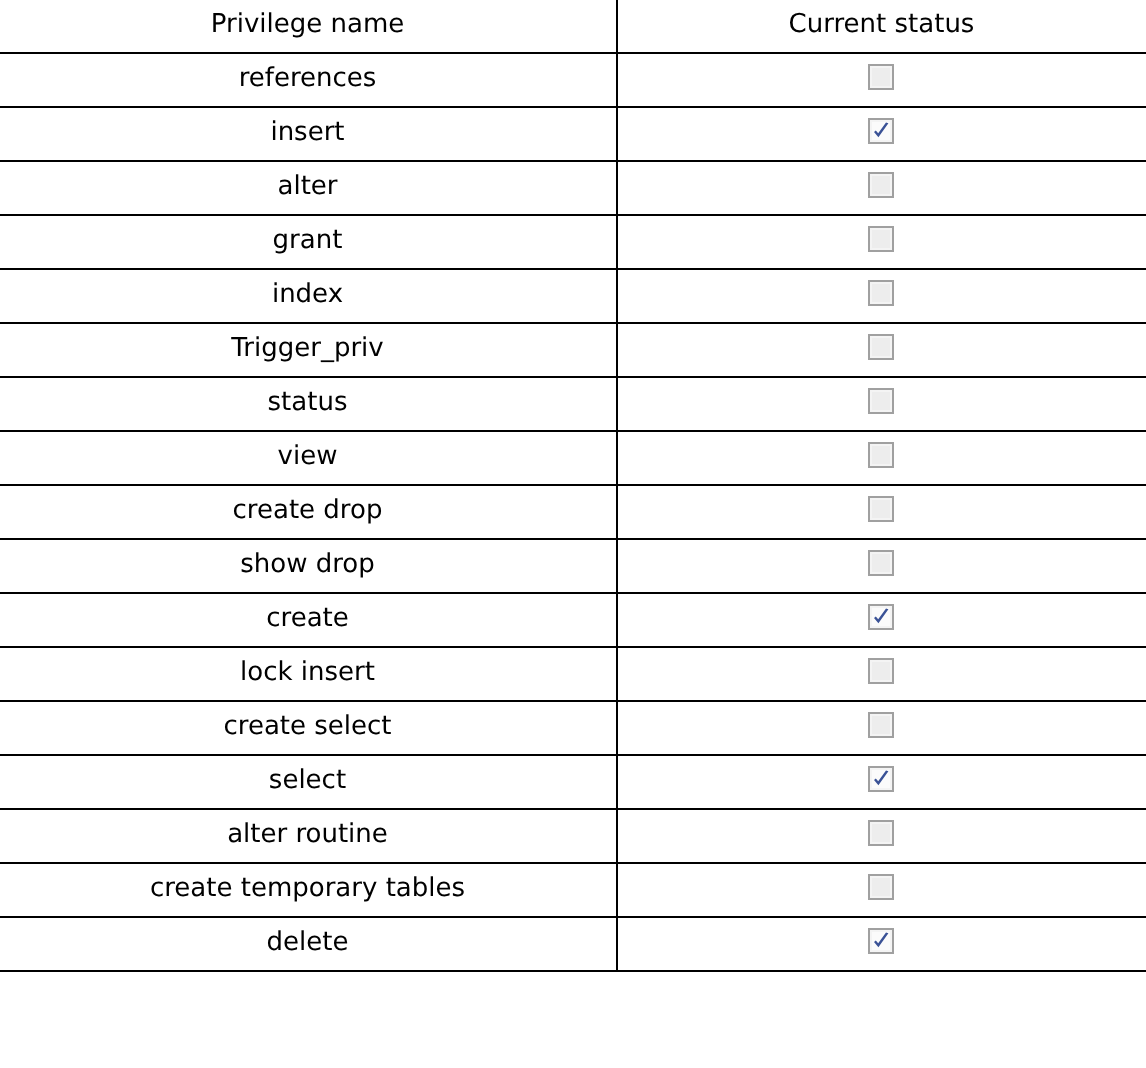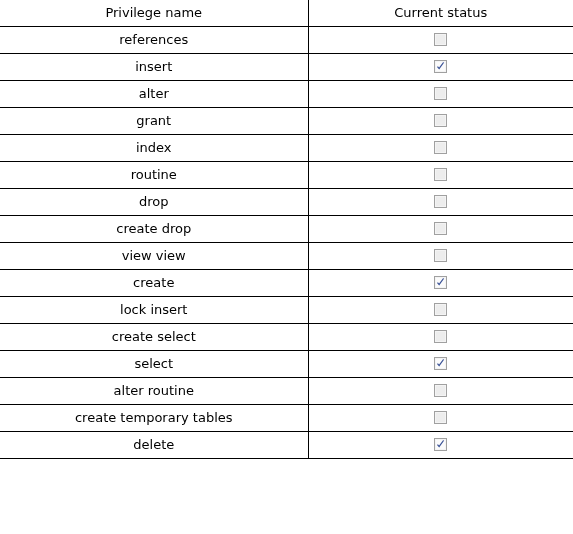--- a/index.html
+++ b/index.html
@@ -122,33 +122,37 @@
       </tr>
       <tr class="data-row">
         <td class="cell-name">grant</td>
         <td class="cell-status"><span class="checkbox unchecked" role="checkbox" aria-checked="false"><span class="inner"></span></span></td>
       </tr>
       <tr class="data-row">
         <td class="cell-name">index</td>
         <td class="cell-status"><span class="checkbox unchecked" role="checkbox" aria-checked="false"><span class="inner"></span></span></td>
       </tr>
       <tr class="data-row">
-        <td class="cell-name">routine</td>
+        <td class="cell-name">Trigger_priv</td>
         <td class="cell-status"><span class="checkbox unchecked" role="checkbox" aria-checked="false"><span class="inner"></span></span></td>
       </tr>
       <tr class="data-row">
-        <td class="cell-name">drop</td>
+        <td class="cell-name">status</td>
+        <td class="cell-status"><span class="checkbox unchecked" role="checkbox" aria-checked="false"><span class="inner"></span></span></td>
+      </tr>
+      <tr class="data-row">
+        <td class="cell-name">view</td>
         <td class="cell-status"><span class="checkbox unchecked" role="checkbox" aria-checked="false"><span class="inner"></span></span></td>
       </tr>
       <tr class="data-row">
         <td class="cell-name">create drop</td>
         <td class="cell-status"><span class="checkbox unchecked" role="checkbox" aria-checked="false"><span class="inner"></span></span></td>
       </tr>
       <tr class="data-row">
-        <td class="cell-name">view view</td>
+        <td class="cell-name">show drop</td>
         <td class="cell-status"><span class="checkbox unchecked" role="checkbox" aria-checked="false"><span class="inner"></span></span></td>
       </tr>
       <tr class="data-row">
         <td class="cell-name">create</td>
         <td class="cell-status"><span class="checkbox checked" role="checkbox" aria-checked="true"><span class="inner"></span><span class="tick">
               <svg width="11" height="11" viewBox="0 0 11 11" xmlns="http://www.w3.org/2000/svg">
                 <path d="M2 6 L4.2 8.6 L9.2 1.6 L8.0 1.2 L4.1 6.6 L2.9 5.2 Z" fill="#3a5296"></path>
               </svg>
             </span></span></td>
       </tr>

